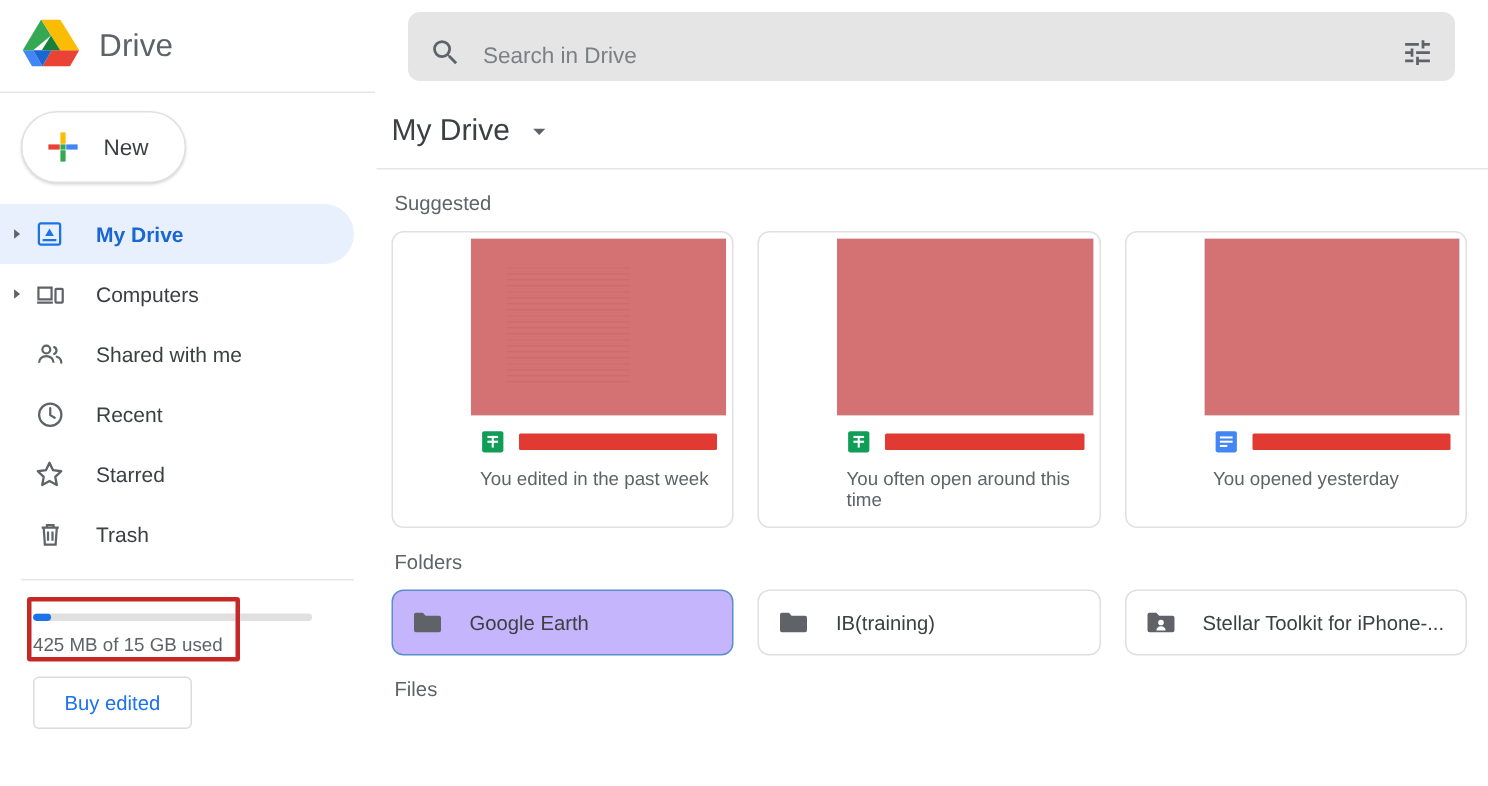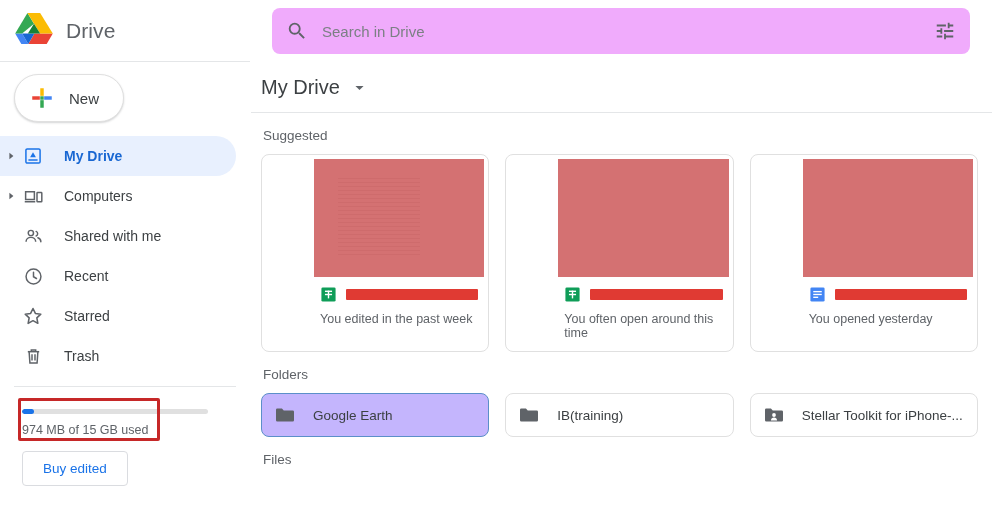--- a/index.html
+++ b/index.html
@@ -17,22 +17,22 @@
     width: 250px; height: 62px; display: flex; align-items: center;
     padding-left: 14px; border-bottom: 1px solid #e4e6e8;
   }
   .drive-logo { width: 40px; height: 36px; flex: 0 0 40px; }
   .brand-title {
     font-size: 21px; color: #5f6368; margin-left: 12px;
     letter-spacing: .1px; font-weight: 400;
   }
   .search-wrap { flex: 1; height: 62px; display: flex; align-items: center; padding: 0 22px; }
   .searchbar {
-    width: 100%; height: 46px; background: #f0abfc; border-radius: 8px;
-    display: flex; align-items: center; padding: 0 14px;
+    width: 100%; height: 46px; background: #e5e5e5; border-radius: 8px;
+    display: flex; align-items: flex-end; padding: 8px 14px;
   }
   .search-icon { width: 22px; height: 22px; flex: 0 0 22px; margin-right: 14px; }
   .search-input {
     flex: 1; border: none; outline: none; background: transparent;
     font-family: "Liberation Sans", sans-serif; font-size: 15px; color: #5f6368;
   }
   .search-input::placeholder { color: #7b8084; }
   .tune-icon { width: 22px; height: 22px; flex: 0 0 22px; cursor: pointer; }
 
   
@@ -260,21 +260,21 @@
           <span class="nav-label">Trash</span>
         </div>
       </div>
 
       <div class="divider"></div>
 
       <div class="storage">
         <div class="bar-track">
           <div class="bar-fill" id="storage-bar" style="width: 6.5%;"></div>
         </div>
-        <div class="storage-text">974 MB of 15 GB used</div>
+        <div class="storage-text">425 MB of 15 GB used</div>
         <div class="buy-btn">Buy edited</div>
       </div>
 
       <div class="annot-box" style="border-color: rgb(198, 40, 40);"></div>
     </div>
 
     <div class="main">
       <div class="crumb-row">
         <span class="crumb-title">My Drive</span>
         <span class="crumb-caret">

